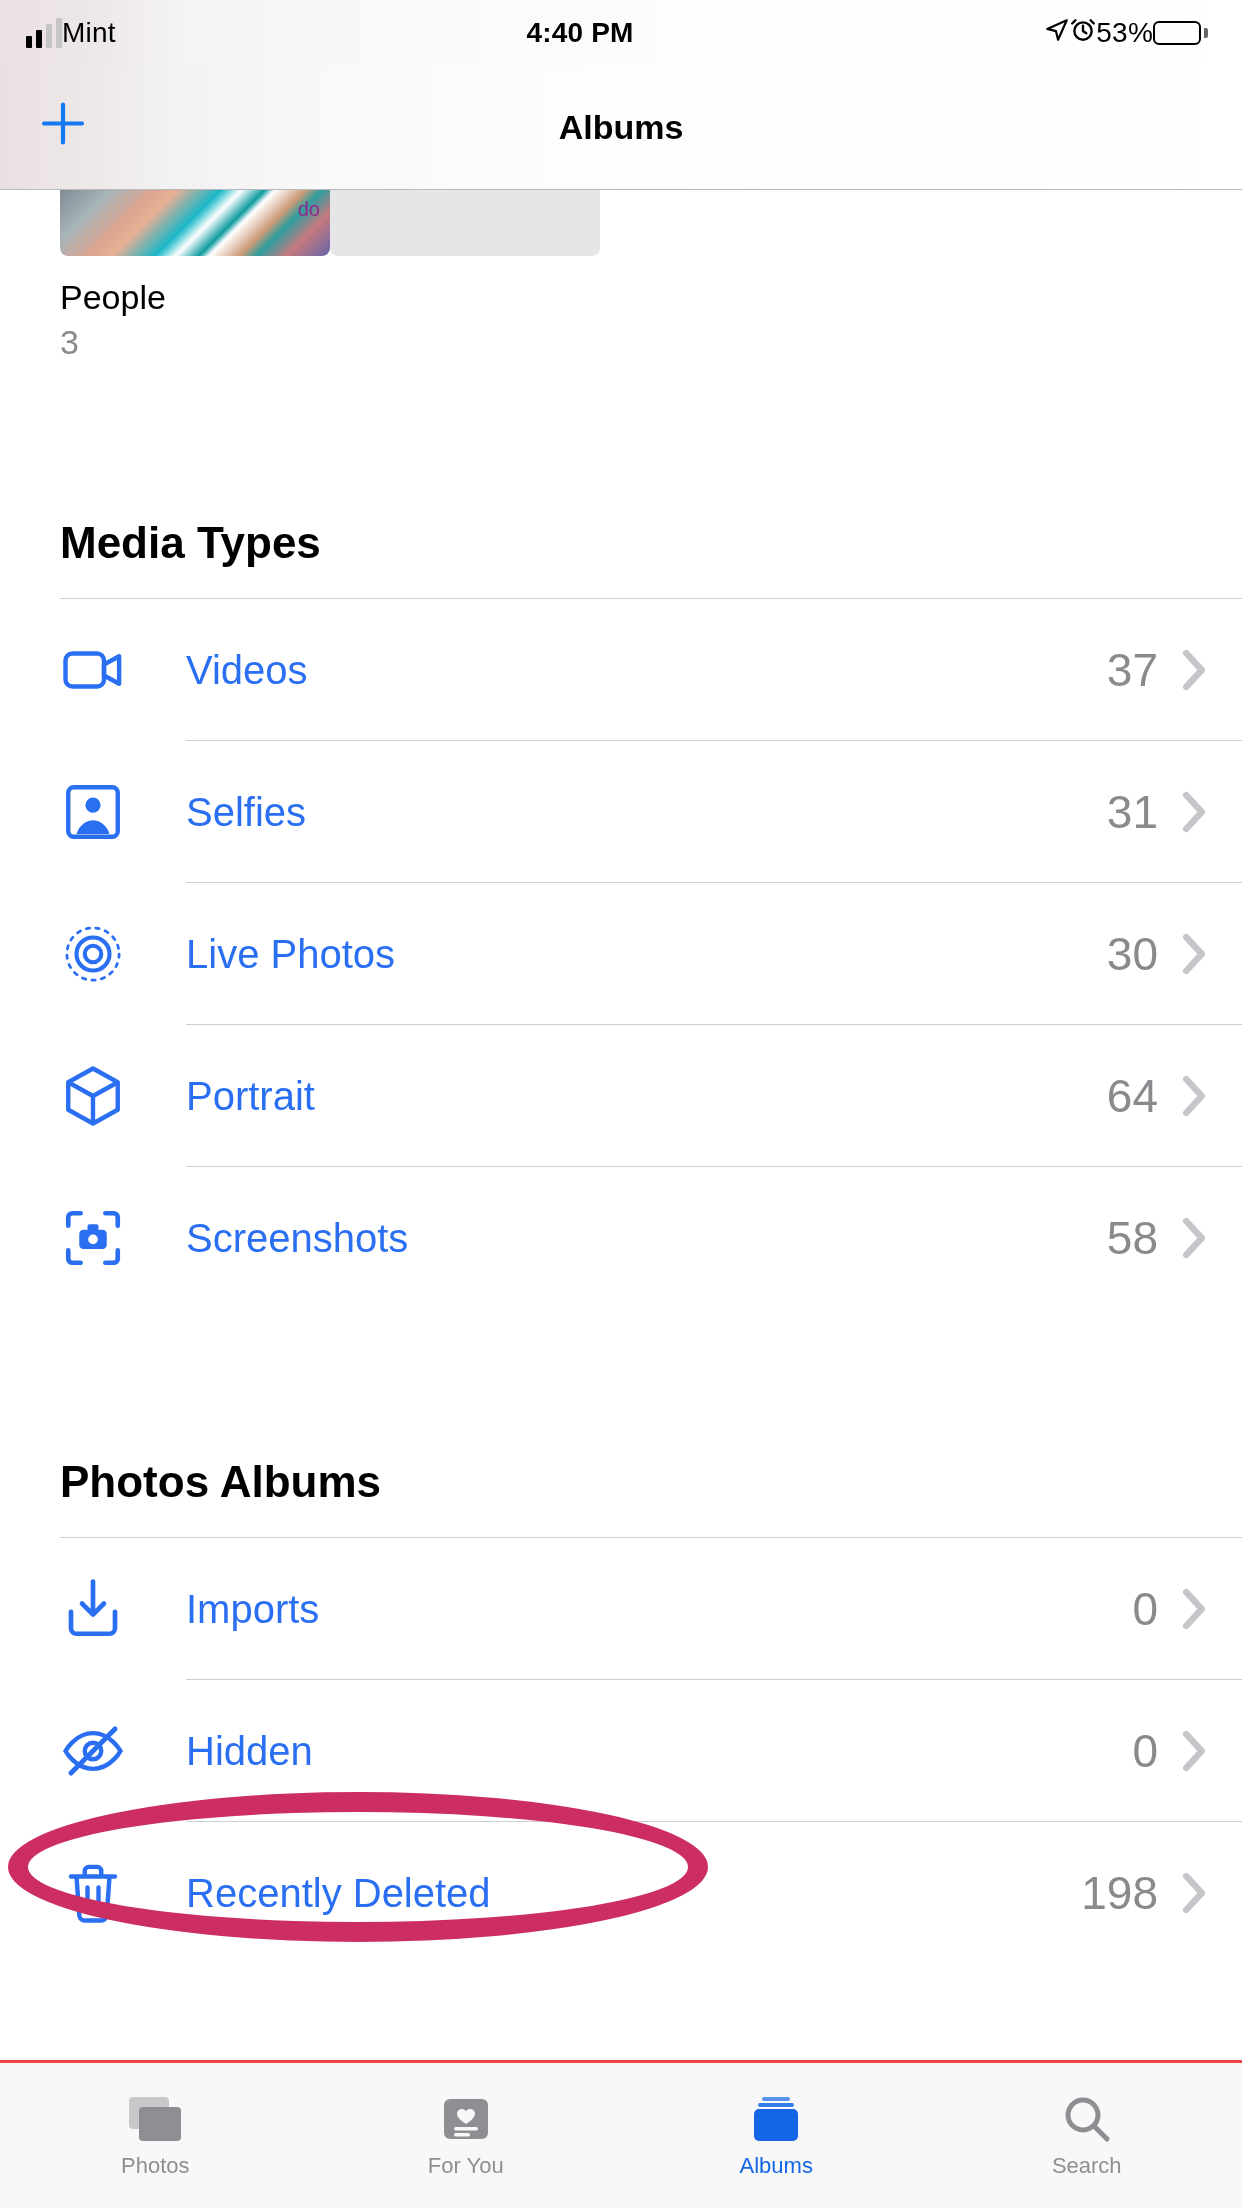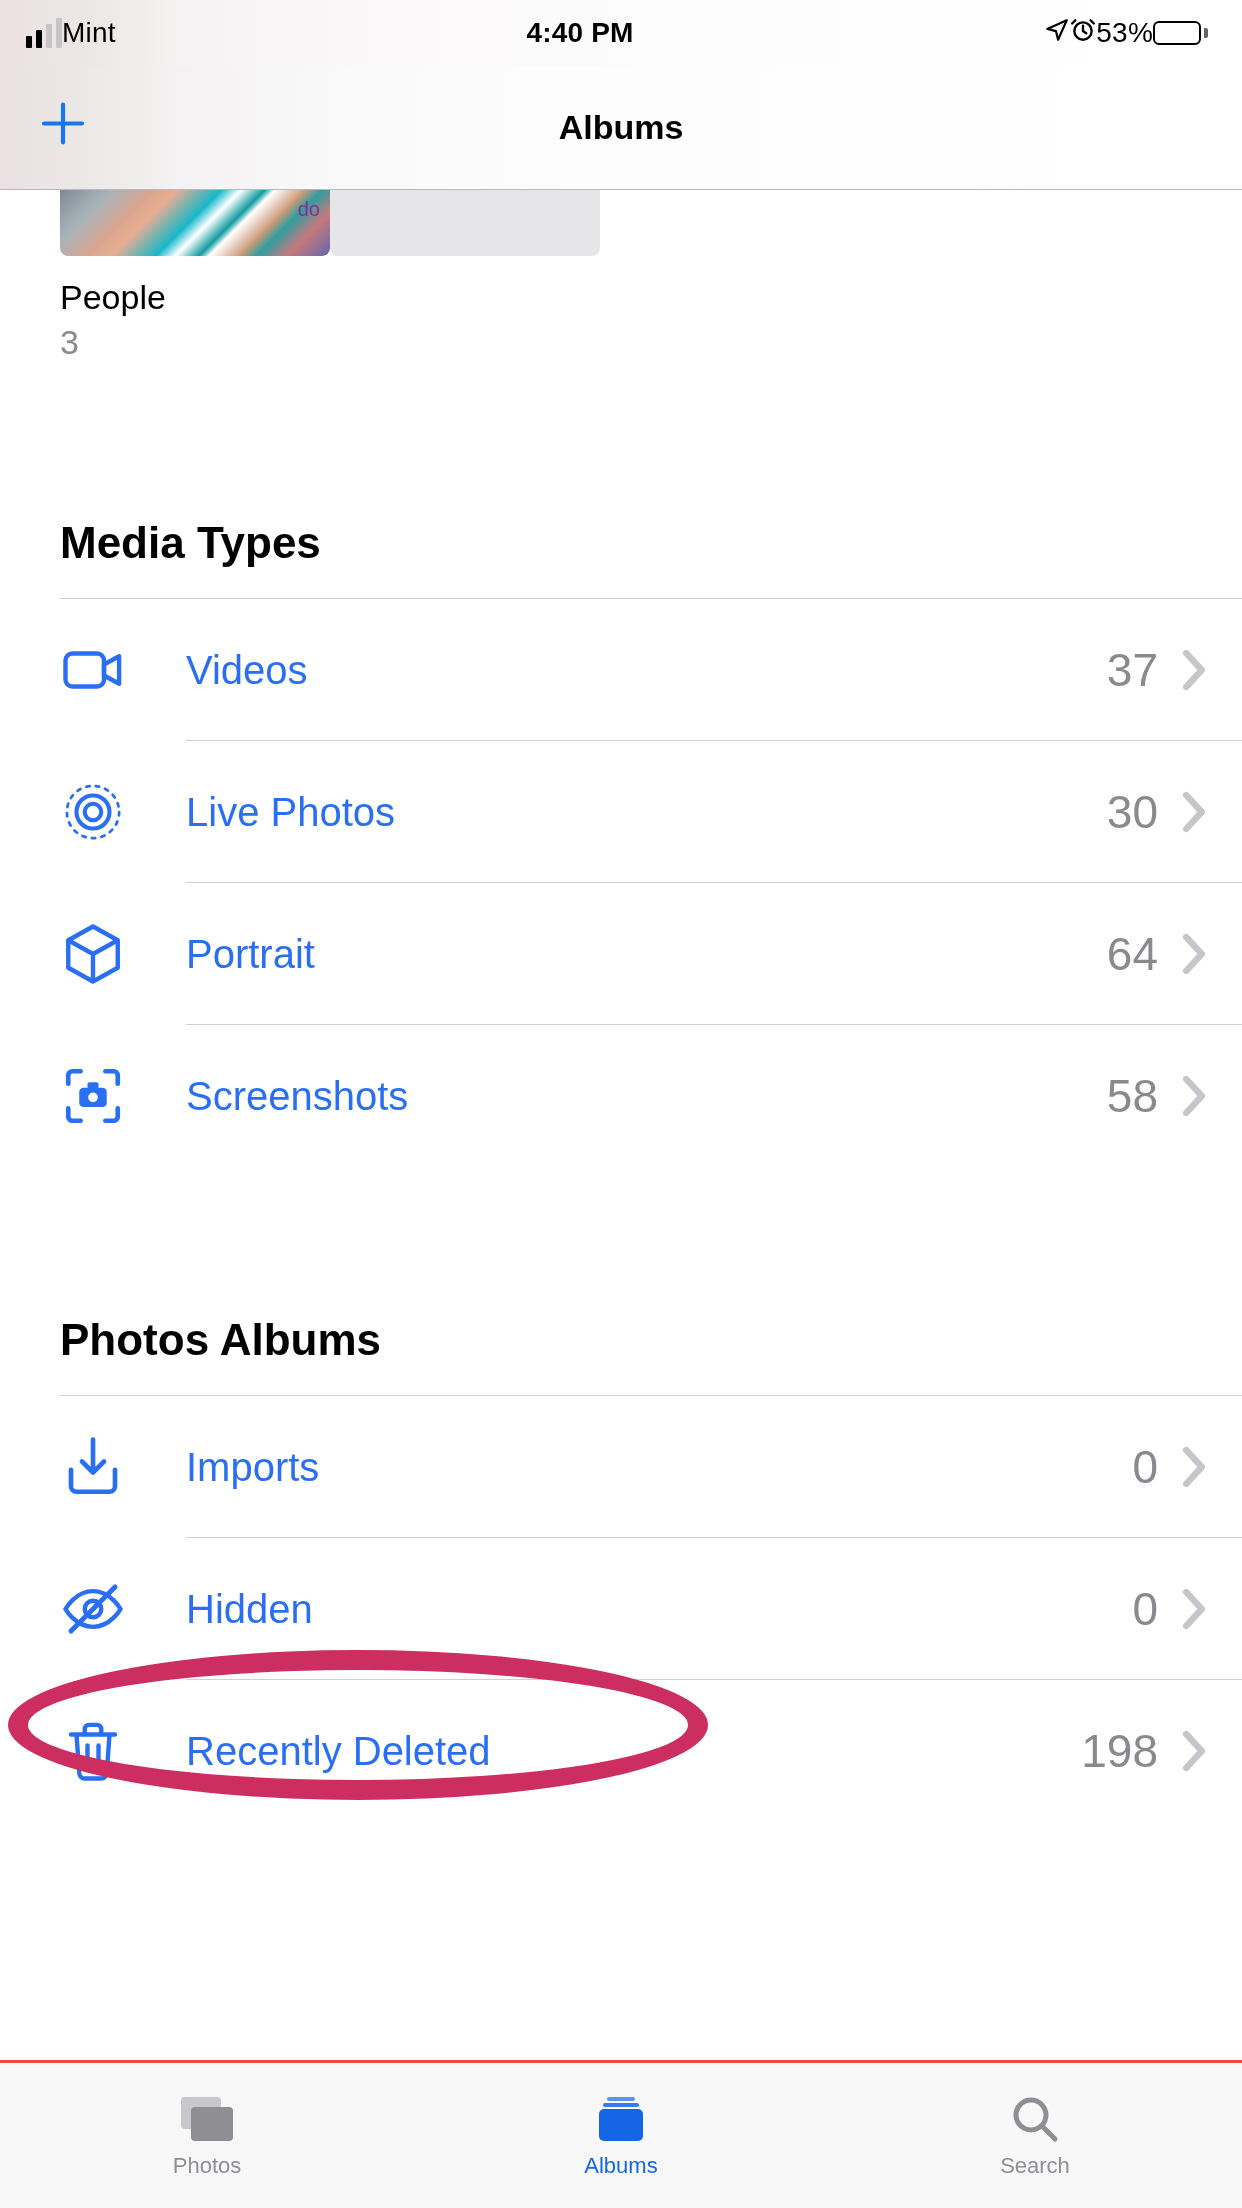--- a/index.html
+++ b/index.html
@@ -138,20 +138,37 @@
       <span class="row-label">Videos</span>
       <span class="row-count">37</span>
       <span class="row-chevron">
           <svg viewBox="0 0 20 34">
             <path d="M4 4l12 13L4 30"></path>
           </svg>
         </span>
       <span class="row-border"></span>
     </div>
 
+    <div class="row">
+      <span class="row-icon">
+        <svg viewBox="0 0 48 48">
+            <rect x="6" y="6" width="36" height="36" rx="4" fill="none" stroke="currentColor" stroke-width="3.2"></rect>
+            <circle cx="24" cy="19" r="5.5" fill="currentColor"></circle>
+            <path d="M12 40c2-7 8-10 12-10s10 3 12 10" fill="currentColor"></path>
+          </svg>
+      </span>
+      <span class="row-label">Selfies</span>
+      <span class="row-count">31</span>
+      <span class="row-chevron">
+          <svg viewBox="0 0 20 34">
+            <path d="M4 4l12 13L4 30"></path>
+          </svg>
+        </span>
+      <span class="row-border"></span>
+    </div>
 
     <div class="row">
       <span class="row-icon">
         <svg viewBox="0 0 48 48">
             <circle cx="24" cy="24" r="6" fill="none" stroke="currentColor" stroke-width="3"></circle>
             <circle cx="24" cy="24" r="12" fill="none" stroke="currentColor" stroke-width="3"></circle>
             <circle cx="24" cy="24" r="19" fill="none" stroke="currentColor" stroke-width="2" stroke-dasharray="2.5 4.5" stroke-linecap="round"></circle>
           </svg>
       </span>
       <span class="row-label">Live Photos</span>
@@ -264,20 +281,31 @@
 <div class="tab-bar">
   <div class="tab">
     <span class="tab-icon">
       <svg viewBox="0 0 60 52">
           <rect x="4" y="4" width="40" height="32" rx="4" fill="currentColor" opacity=".45"></rect>
           <rect x="14" y="14" width="42" height="34" rx="4" fill="currentColor"></rect>
         </svg>
     </span>
     <span class="tab-label">Photos</span>
   </div>
+  <div class="tab">
+    <span class="tab-icon">
+      <svg viewBox="0 0 60 52">
+          <rect x="8" y="6" width="44" height="40" rx="6" fill="currentColor"></rect>
+          <path d="M26 16c-3 0-5 2.3-5 5 0 4.5 9 10 9 10s9-5.5 9-10c0-2.7-2-5-5-5-2 0-3.4 1.1-4 2.3-.6-1.2-2-2.3-4-2.3z" fill="#f8f8f9"></path>
+          <rect x="18" y="34" width="24" height="3.5" rx="1.7" fill="#f8f8f9"></rect>
+          <rect x="18" y="40" width="16" height="3.5" rx="1.7" fill="#f8f8f9"></rect>
+        </svg>
+    </span>
+    <span class="tab-label">For You</span>
+  </div>
   <div class="tab active">
     <span class="tab-icon">
       <svg viewBox="0 0 60 52">
           <rect x="16" y="4" width="28" height="4" rx="2" fill="currentColor" opacity=".7"></rect>
           <rect x="12" y="10" width="36" height="4" rx="2" fill="currentColor" opacity=".85"></rect>
           <rect x="8" y="16" width="44" height="32" rx="5" fill="currentColor"></rect>
         </svg>
     </span>
     <span class="tab-label">Albums</span>
   </div>

